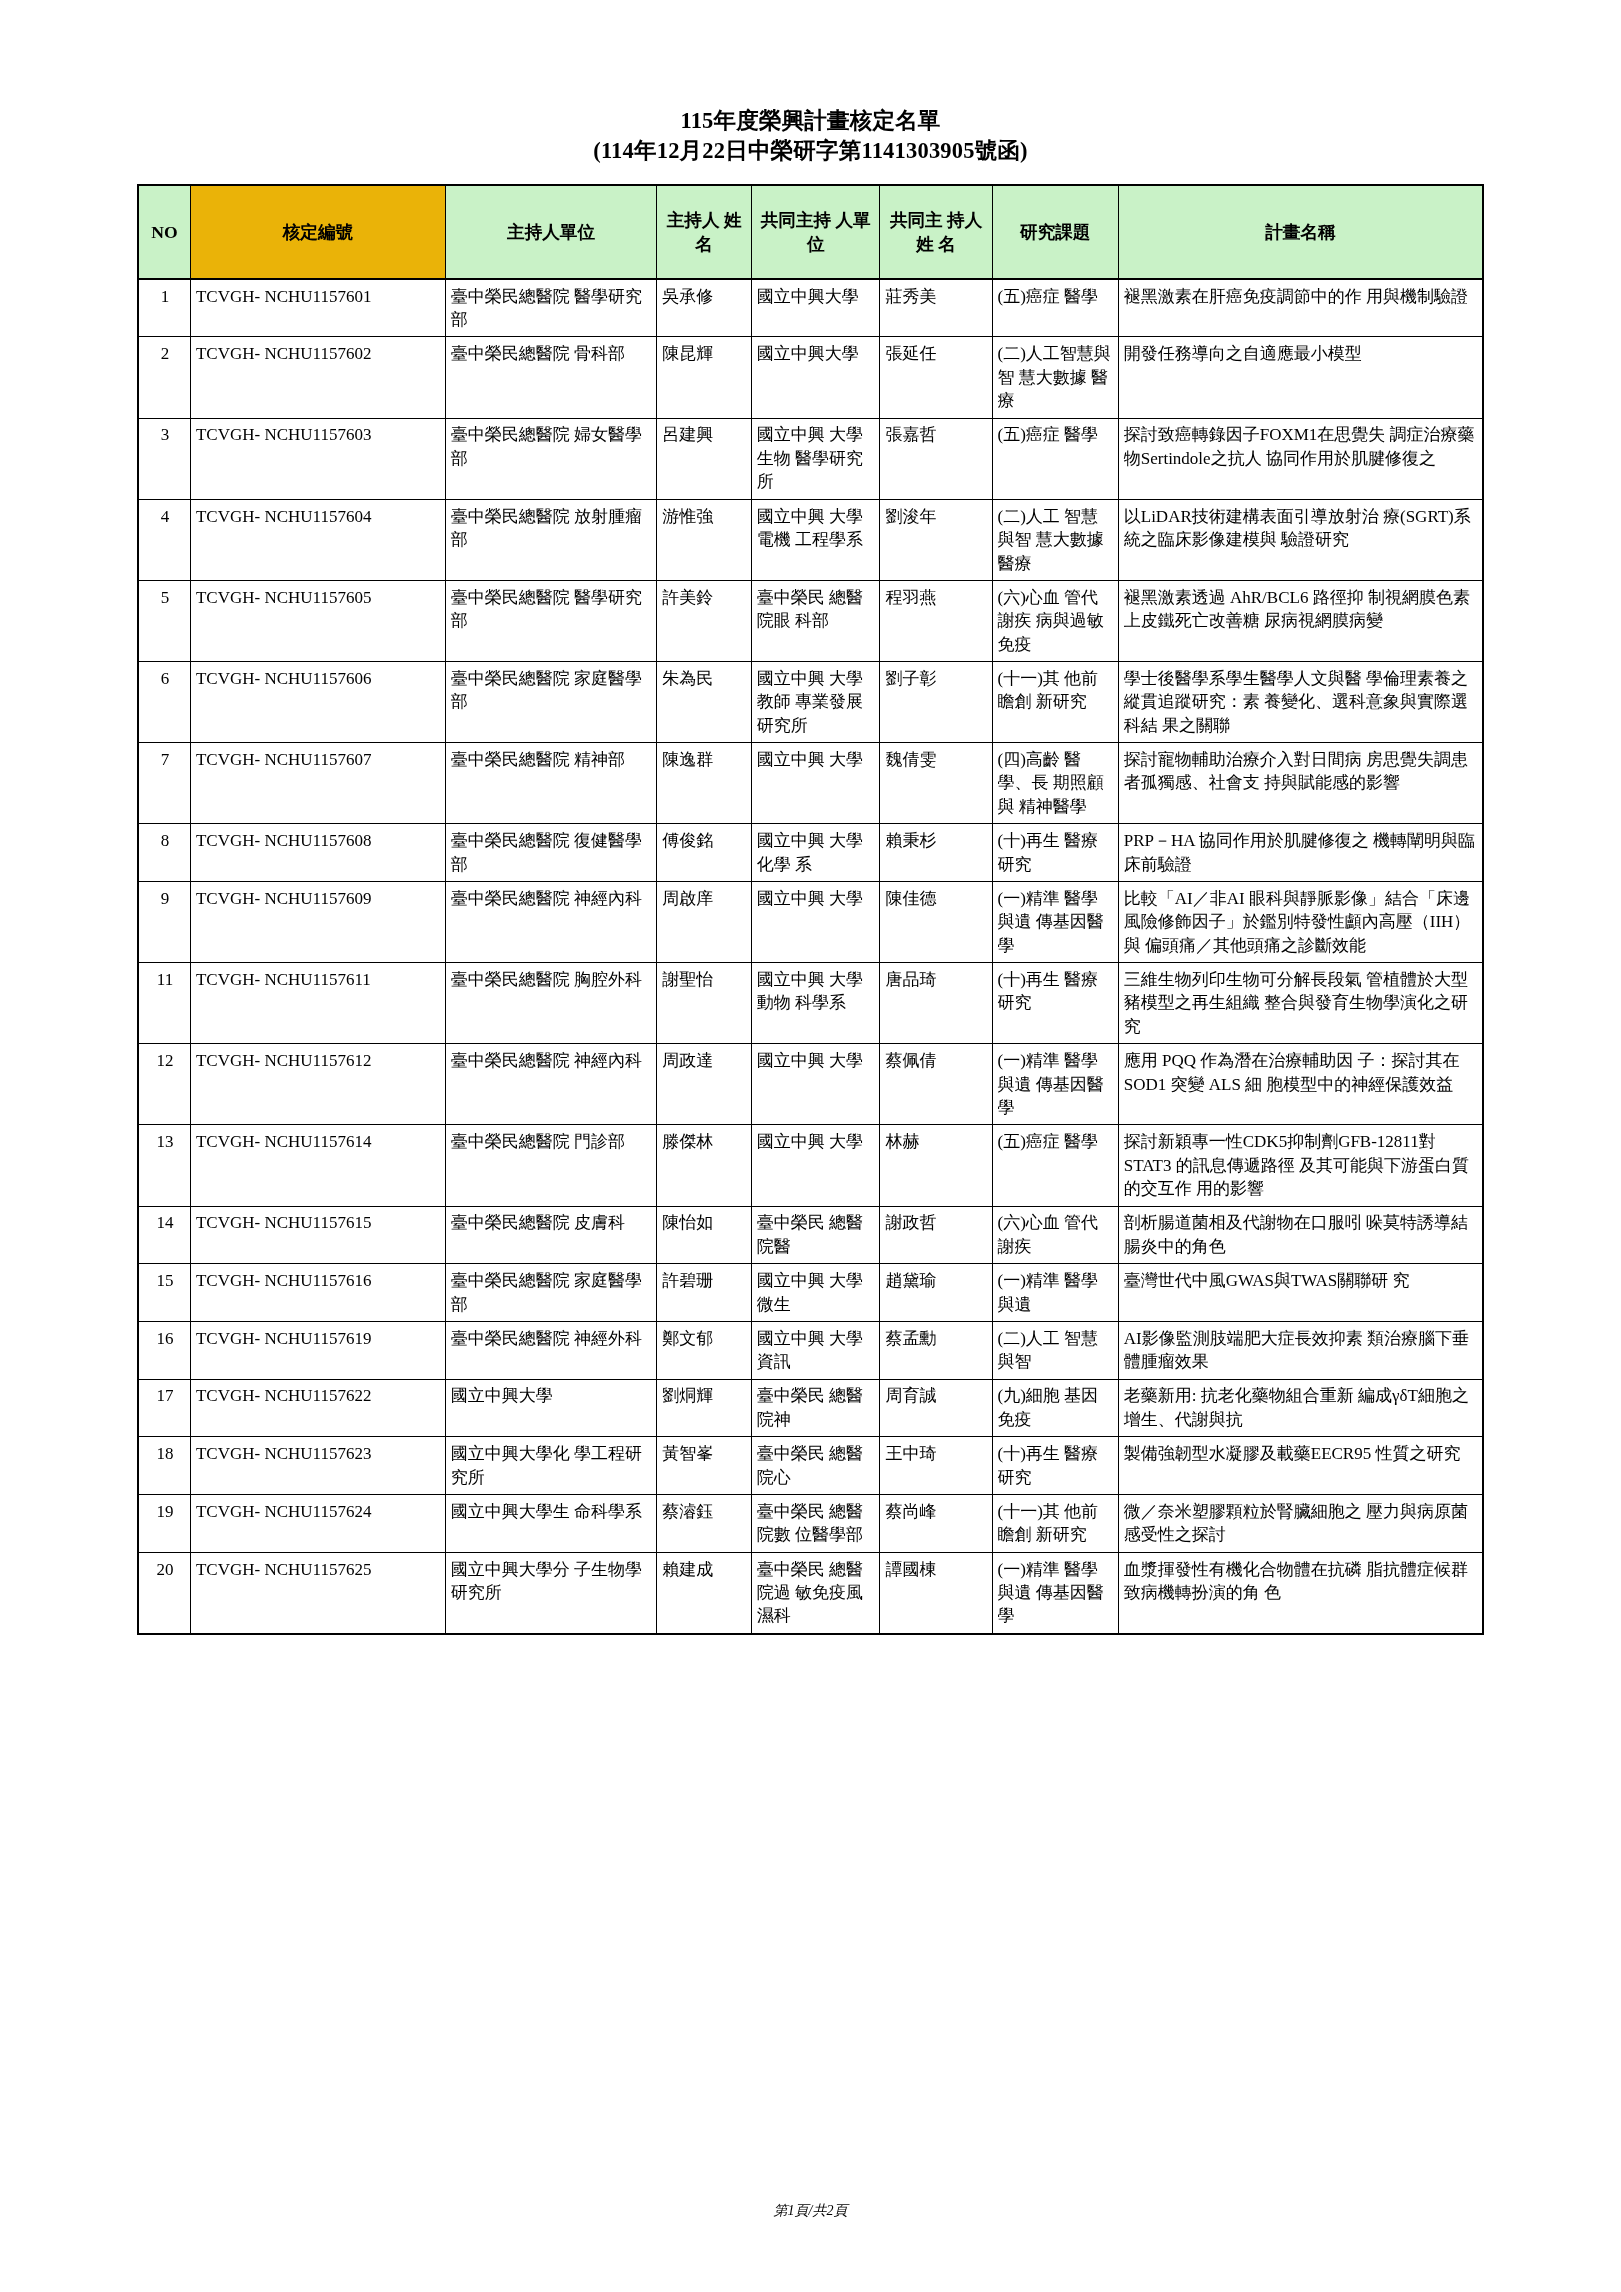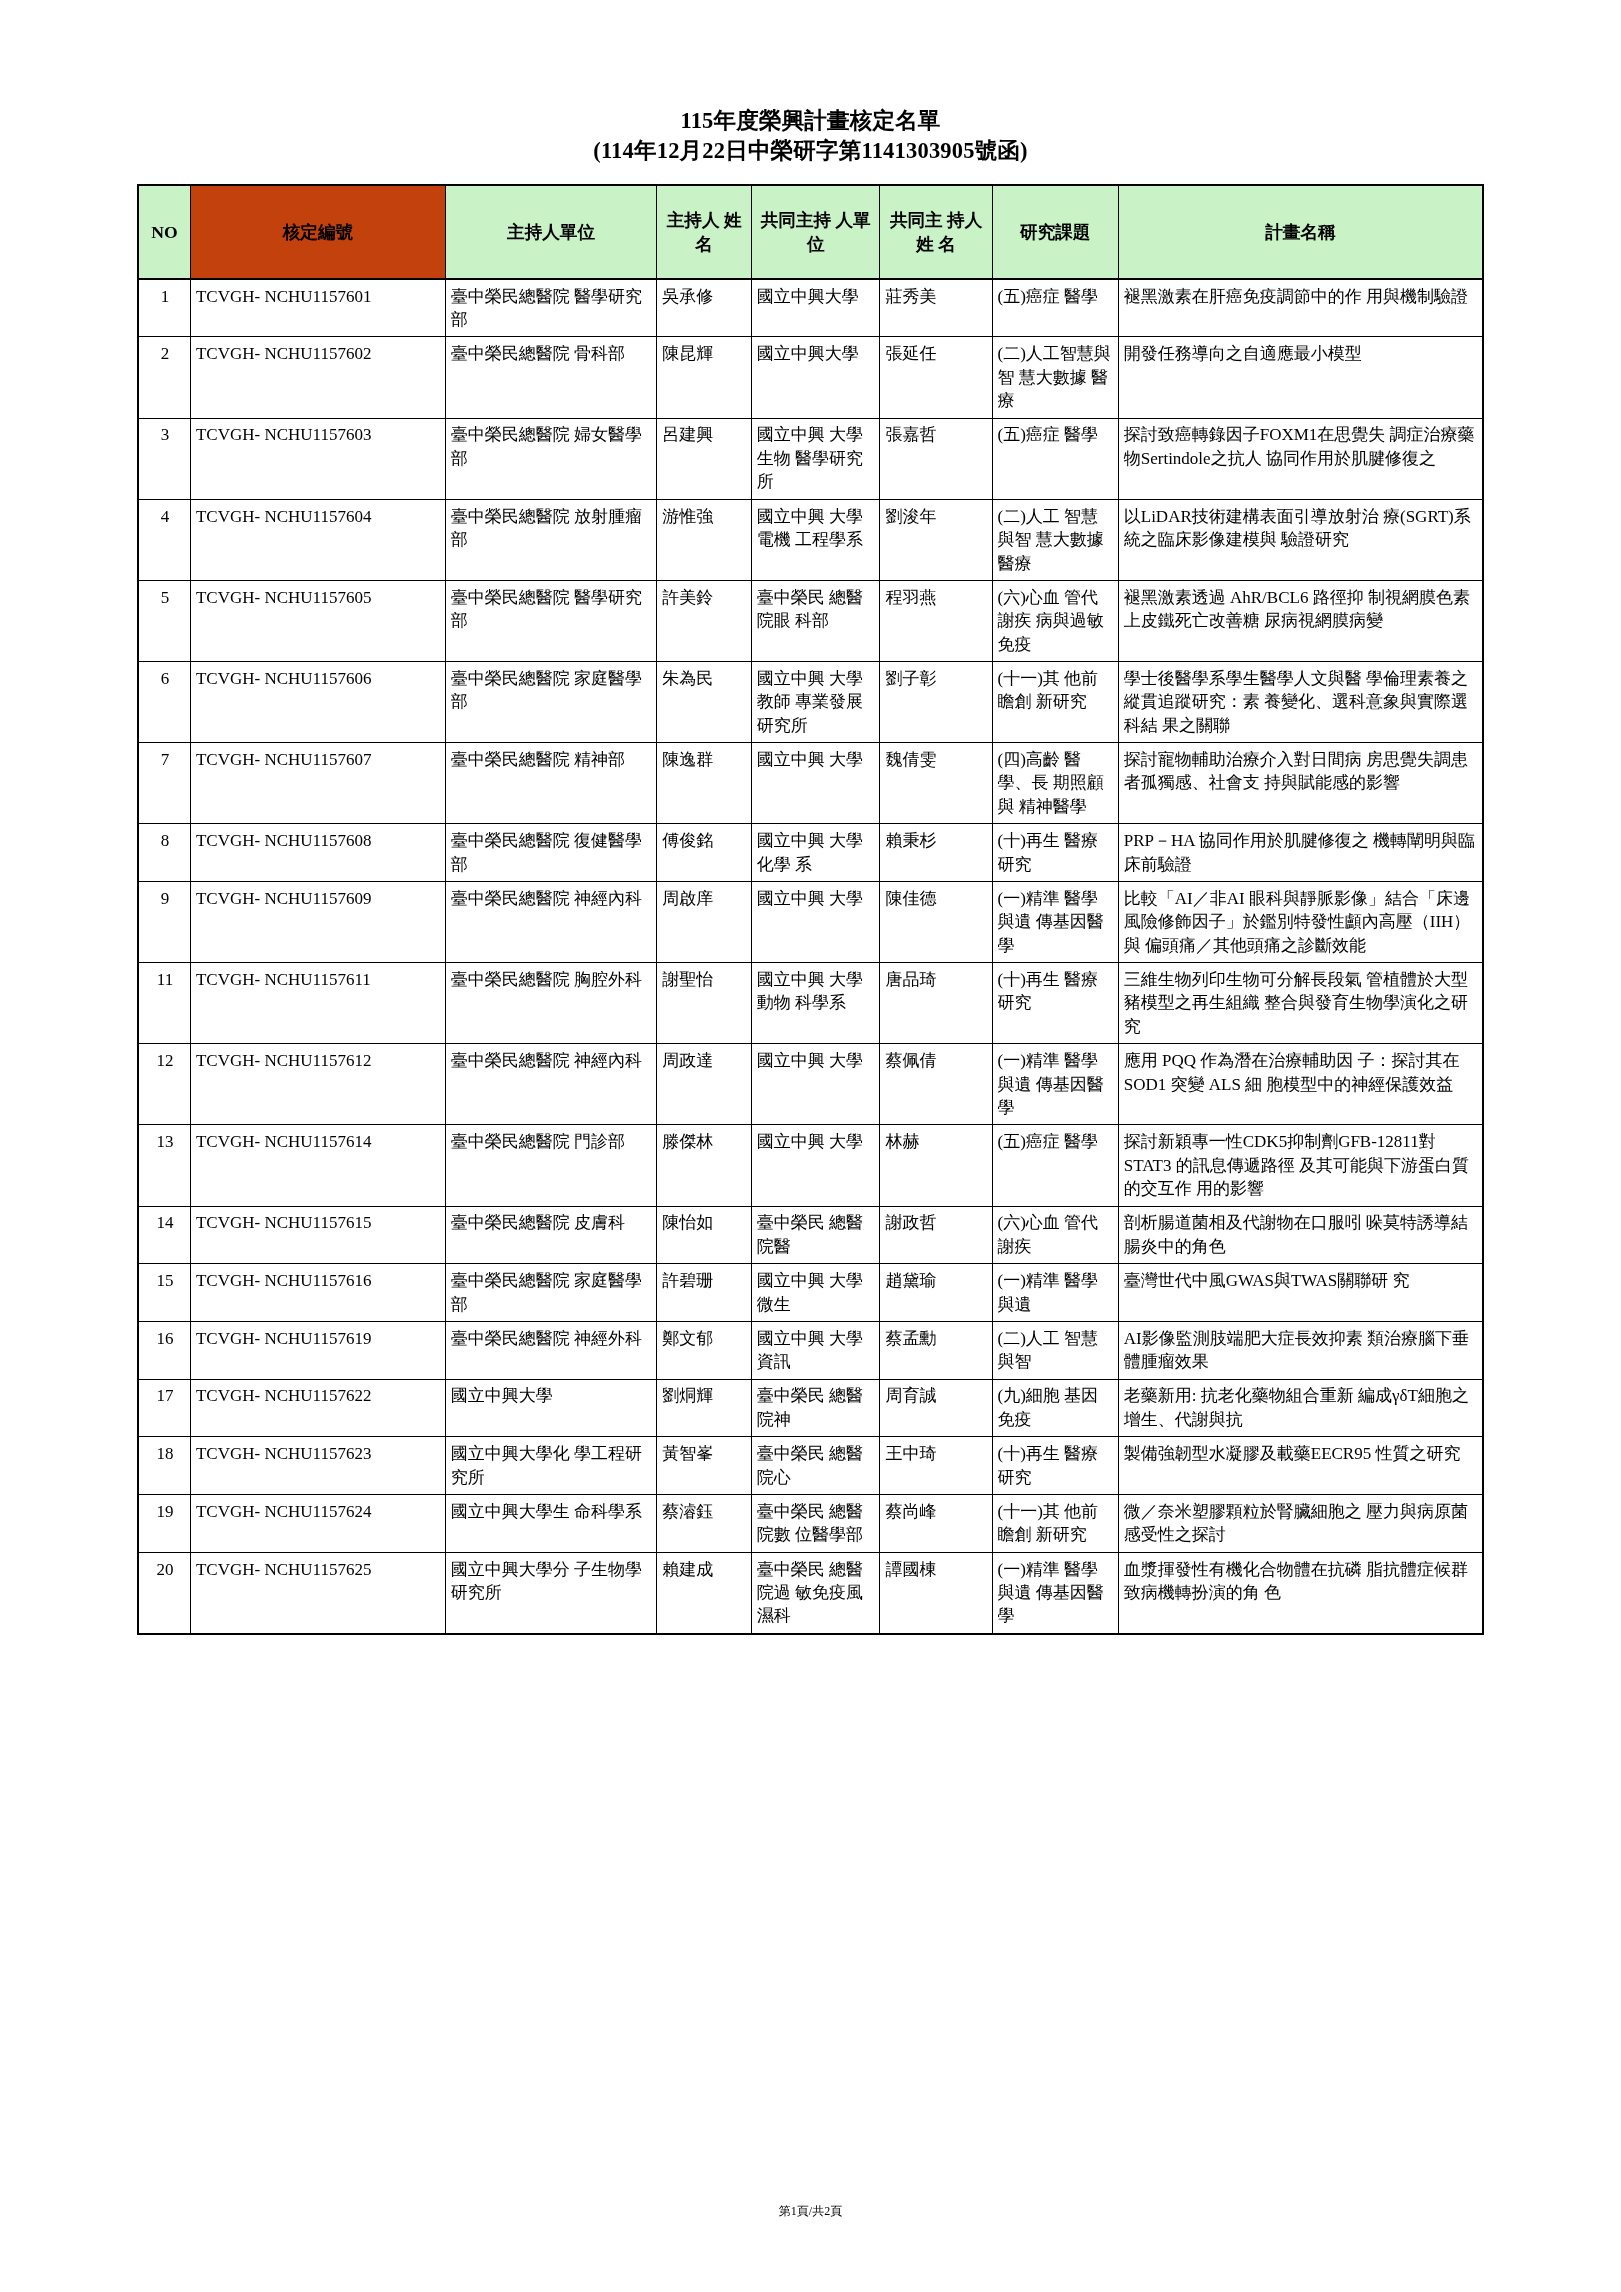--- a/index.html
+++ b/index.html
@@ -76,22 +76,23 @@
   .c-cname { width: 96px;  }
   .c-topic { width: 108px; }
   .c-title { width: 312px; margin-top: 20px; }
 
   .pagefoot {
     position: absolute;
     left: 0;
     right: 0;
     bottom: 73px;
     text-align: center;
-    font-size: 12px;
+    font-size: 14px;
     font-family: "Liberation Serif", "DejaVu Serif", serif;
+    font-style: italic;
   }
 </style>
 </head>
 <body>
 
 <div class="page">
 
   <div class="doc-title">
     <span>115年度榮興計畫核定名單</span>
     <span class="line2">(114年12月22日中榮研字第1141303905號函)</span>
@@ -105,21 +106,21 @@
           <col class="c-unit">
           <col class="c-name">
         <col class="c-cunit">
           <col class="c-cname">
           <col class="c-topic">
           <col class="c-title">
       </colgroup>
       <thead>
         <tr>
           <th style="background: rgb(201, 242, 199);">NO</th>
-          <th style="background: #c2410c;">核定編號</th>
+          <th style="background: #eab308;">核定編號</th>
           <th style="background: rgb(201, 242, 199); font-family: Liberation Serif, serif;">主持人單位</th>
           <th style="background: rgb(201, 242, 199);">主持人 姓名</th>
           <th style="background: rgb(201, 242, 199);">共同主持 人單位</th>
           <th style="background: rgb(201, 242, 199);">共同主 持人姓 名</th>
           <th style="background: rgb(201, 242, 199);">研究課題</th>
           <th style="background: rgb(201, 242, 199);">計畫名稱</th>
         </tr>
       </thead>
       <tbody id="tbody">
           <tr>

